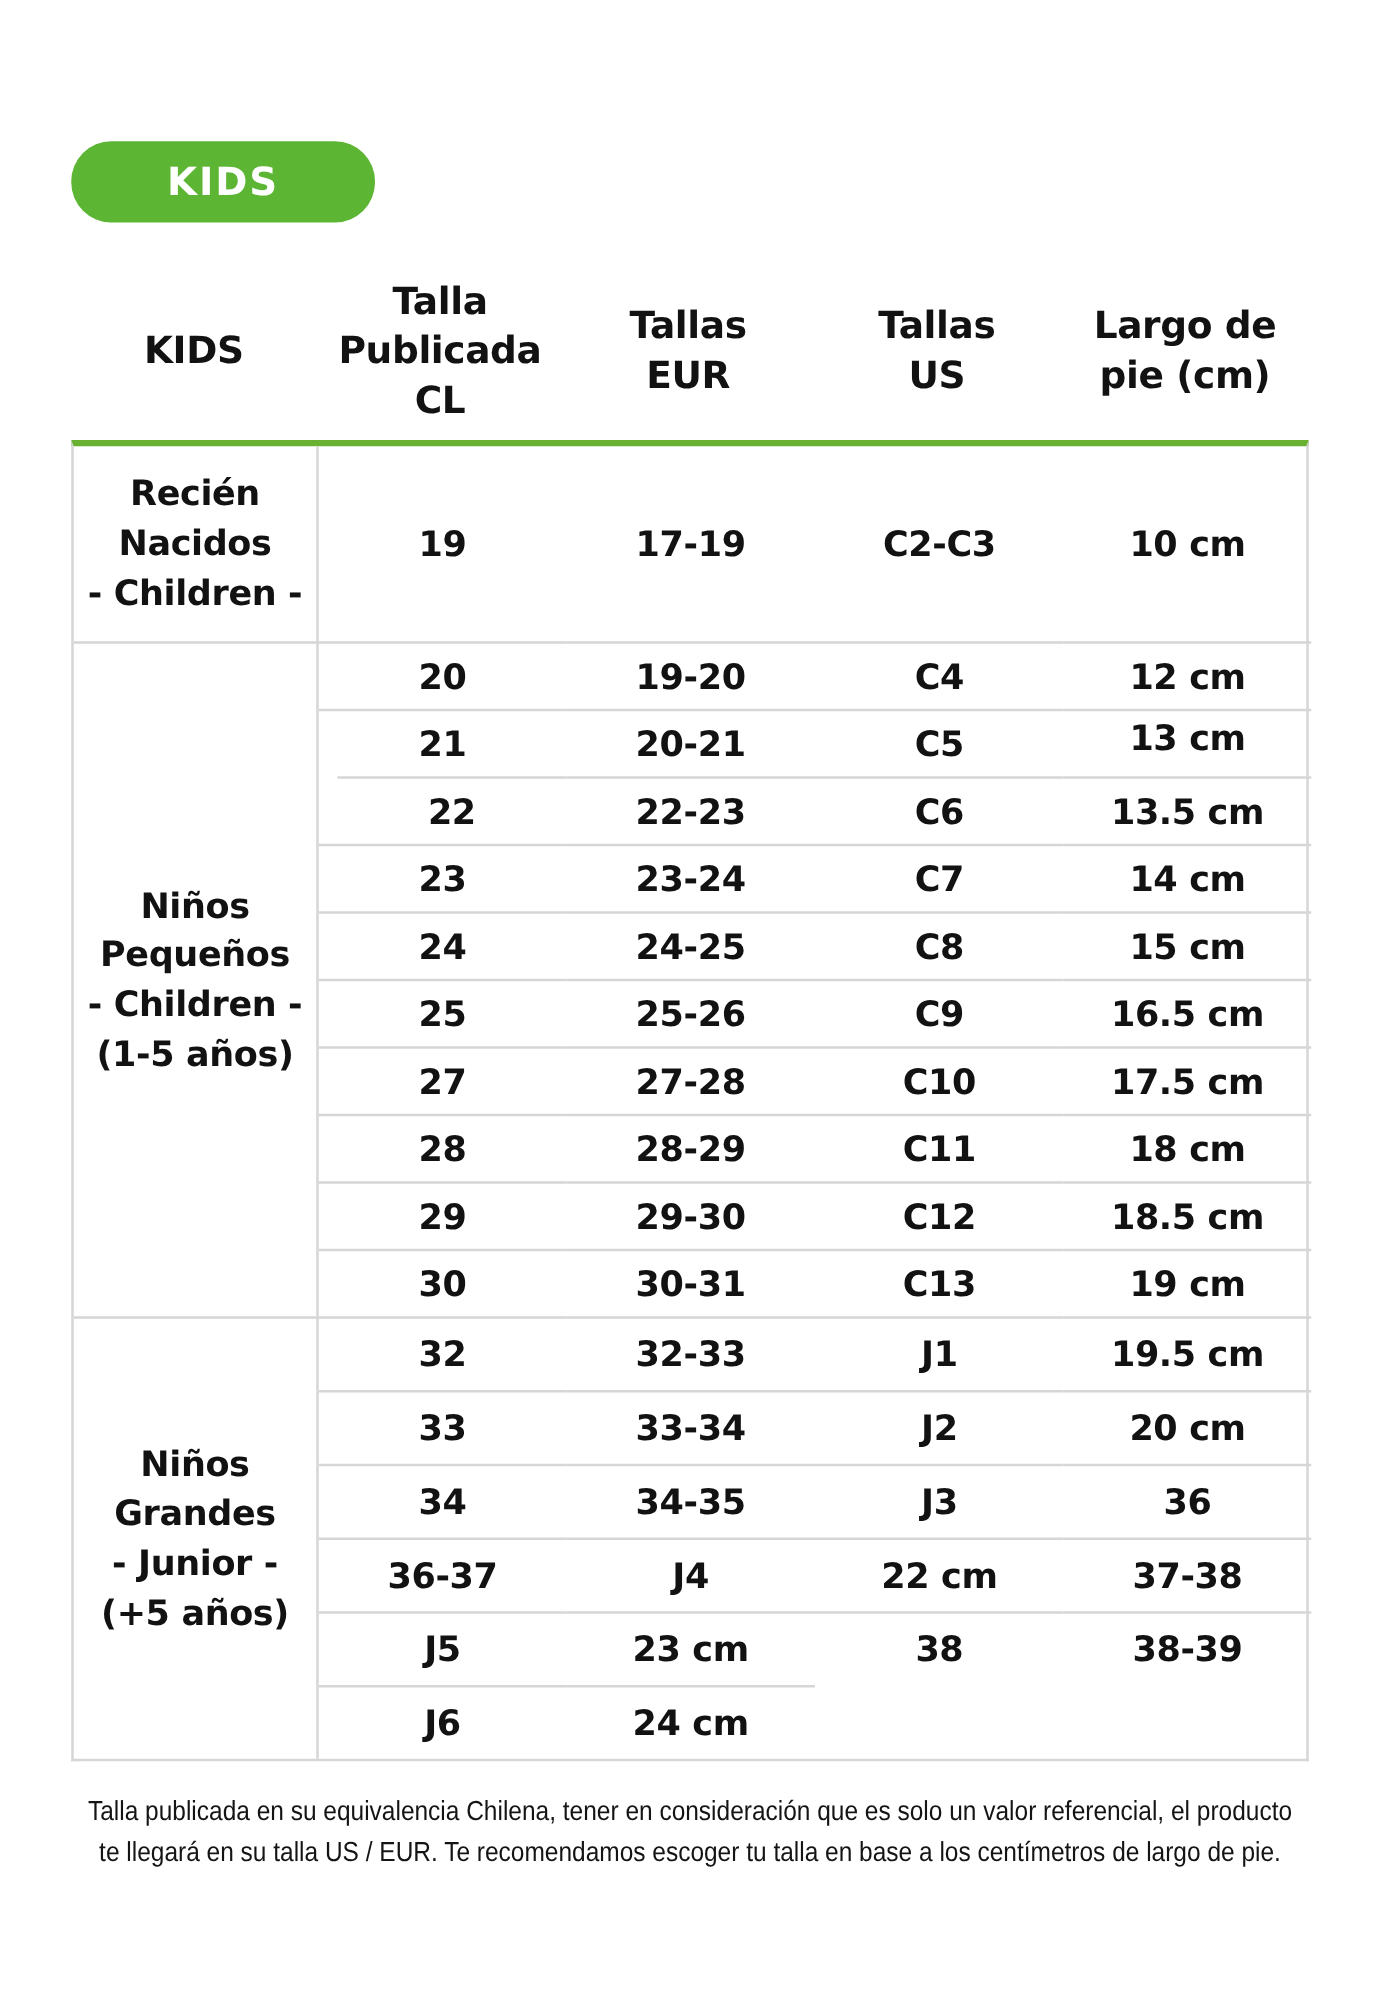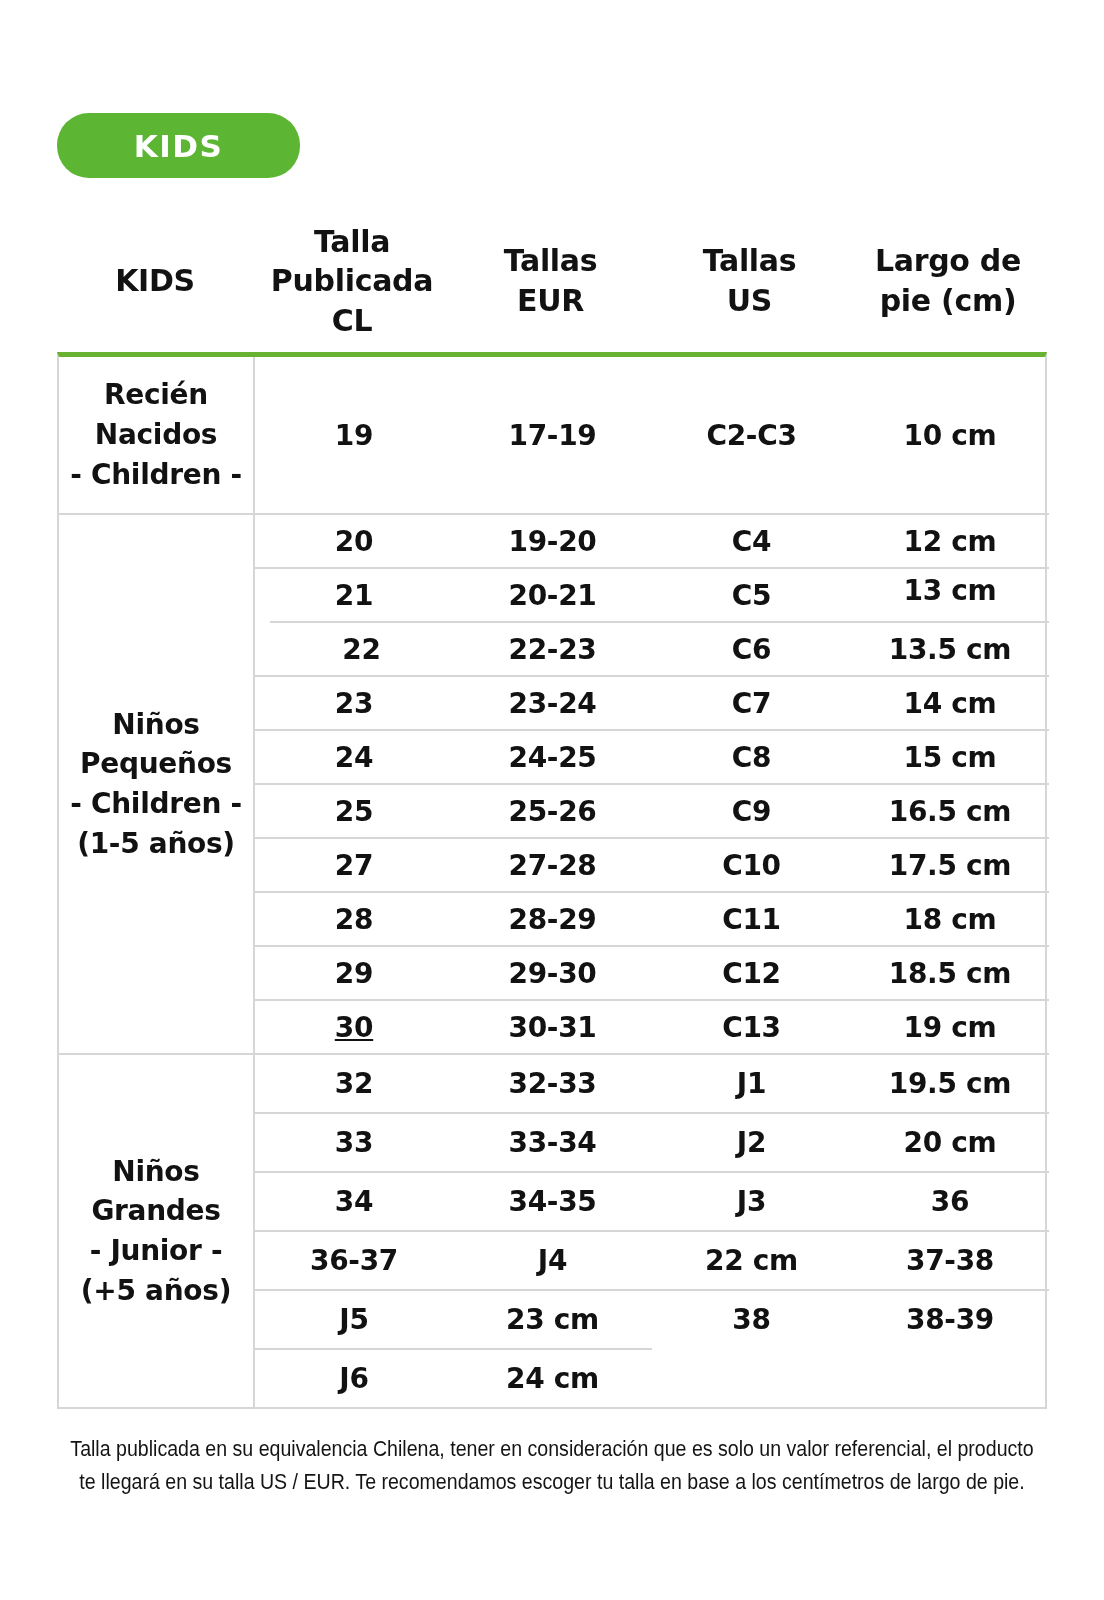--- a/index.html
+++ b/index.html
@@ -156,21 +156,21 @@
       <div class="cell data-cell" style="height: 54px;">C10</div>
       <div class="cell data-cell" style="height: 54px;">17.5 cm</div>
       <div class="cell data-cell" style="height: 54px;">28</div>
       <div class="cell data-cell" style="height: 54px;">28-29</div>
       <div class="cell data-cell" style="height: 54px;">C11</div>
       <div class="cell data-cell" style="height: 54px;">18 cm</div>
       <div class="cell data-cell" style="height: 54px;">29</div>
       <div class="cell data-cell" style="height: 54px;">29-30</div>
       <div class="cell data-cell" style="height: 54px;">C12</div>
       <div class="cell data-cell" style="height: 54px; text-align: center;">18.5 cm</div>
-      <div class="cell data-cell" style="height: 54px; text-decoration: underline;">30</div>
+      <div class="cell data-cell" style="height: 54px;">30</div>
       <div class="cell data-cell" style="height: 54px;">30-31</div>
       <div class="cell data-cell" style="height: 54px;">C13</div>
       <div class="cell data-cell" style="height: 54px;">19 cm</div>
       <div class="cell group-cell" style="grid-row: span 6;">Niños
 Grandes
 - Junior -
 (+5 años)</div>
       <div class="cell data-cell" style="height: 59px;">32</div>
       <div class="cell data-cell" style="height: 59px;">32-33</div>
       <div class="cell data-cell" style="height: 59px;">J1</div>

